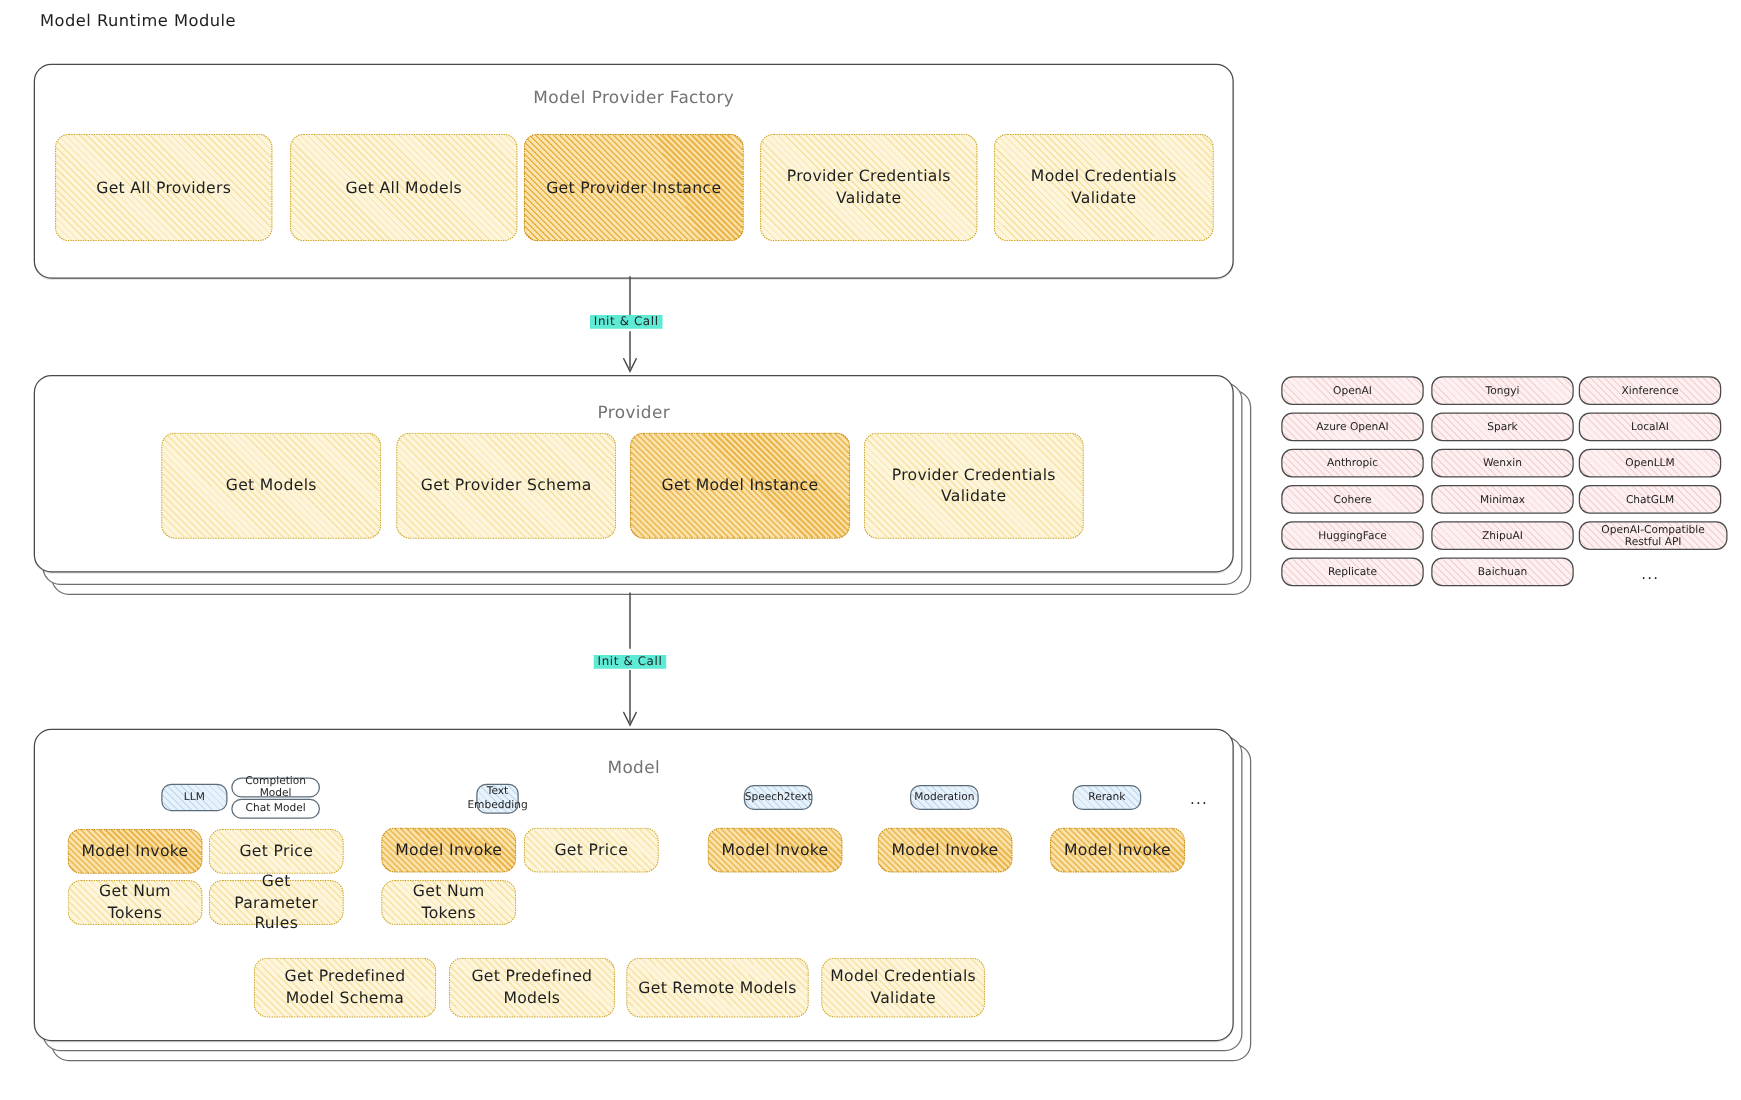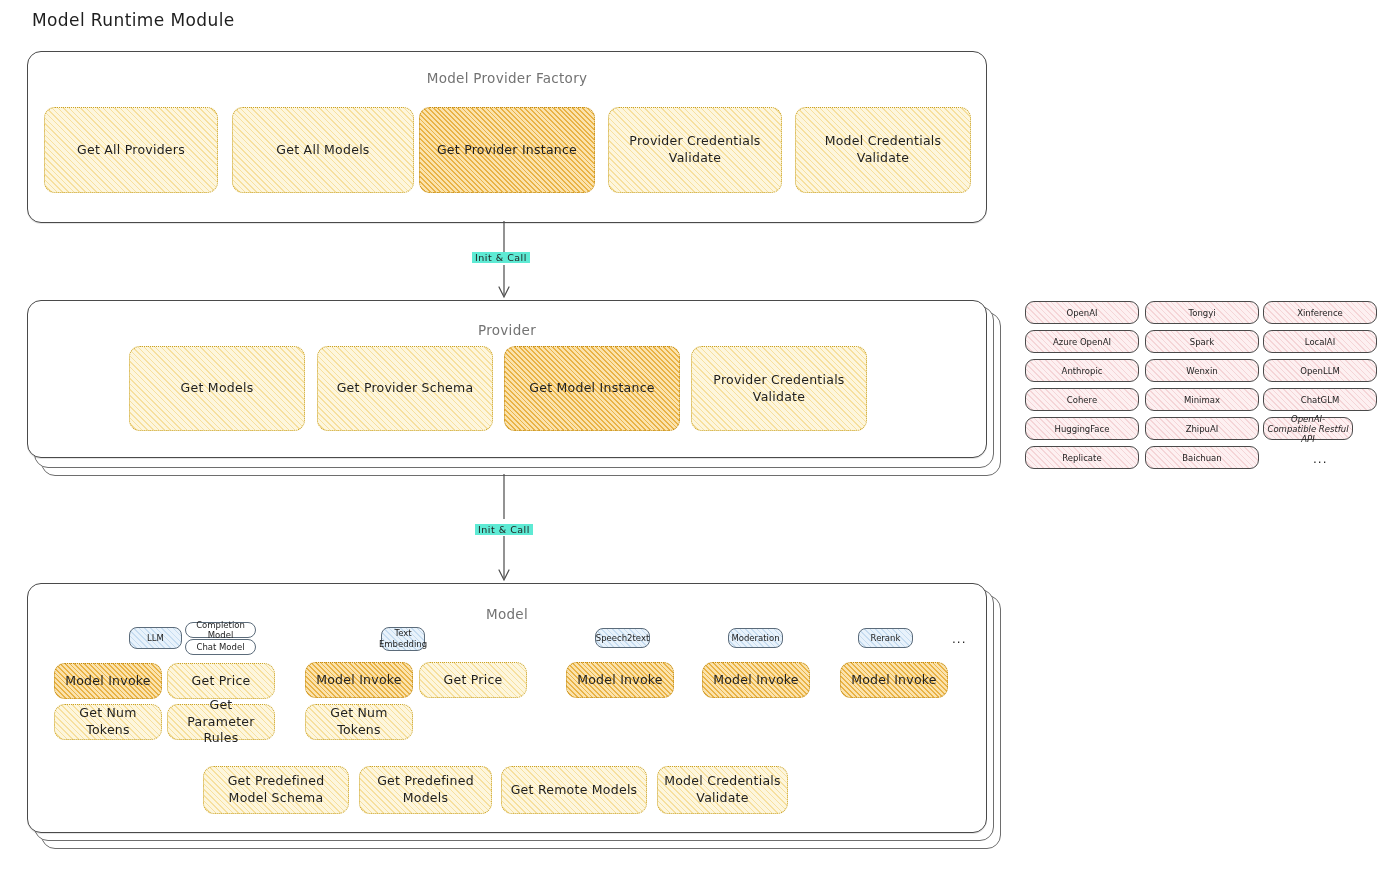--- a/index.html
+++ b/index.html
@@ -5,21 +5,21 @@
   html,body{margin:0;padding:0;background:#ffffff;}
   body{
     width:1393px;height:880px;position:relative;overflow:hidden;
     font-family:"DejaVu Sans","Liberation Sans",sans-serif;
     color:#1e1e1e;
   }
   .abs{position:absolute;}
 
   
   #page-title{
-    left:32px;top:10px;font-size:17px;letter-spacing:.4px;color:#1e1e1e;
+    left:32px;top:10px;font-size:13px;letter-spacing:.4px;color:#1e1e1e;
   }
 
   
   .container{
     border:1.3px solid #4a4a4a;border-radius:14px;background:#fff;
     box-shadow:0 1px 0 rgba(0,0,0,.10);
   }
   .stack-layer{
     border:1.2px solid #6e6e6e;border-radius:14px;background:#fff;
   }
@@ -130,21 +130,21 @@
 <div class="chip" style="left:1145px;top:330px;width:114px;height:23px;">Spark</div>
 <div class="chip" style="left:1145px;top:359px;width:114px;height:23px;">Wenxin</div>
 <div class="chip" style="left:1145px;top:388px;width:114px;height:23px;">Minimax</div>
 <div class="chip" style="left:1145px;top:417px;width:114px;height:23px;">ZhipuAI</div>
 <div class="chip" style="left:1145px;top:446px;width:114px;height:23px;">Baichuan</div>
 
 <div class="chip" style="left:1263px;top:301px;width:114px;height:23px;">Xinference</div>
 <div class="chip" style="left:1263px;top:330px;width:114px;height:23px;">LocalAI</div>
 <div class="chip" style="left:1263px;top:359px;width:114px;height:23px;">OpenLLM</div>
 <div class="chip" style="left:1263px;top:388px;width:114px;height:23px;">ChatGLM</div>
-<div class="chip" style="left:1263px;top:417px;width:90px;height:23px;font-style:italic;">OpenAI-Compatible Restful API</div>
+<div class="chip" style="left:1263px;top:417px;width:119px;height:23px;">OpenAI-Compatible Restful API</div>
 <div class="ellipsis" style="left:1313px;top:452px;">...</div>
 
 <svg class="arrow" style="left:494px;top:474px;width:20px;height:110px;" viewBox="0 0 20 110">
   <path d="M10 0 L10 45" stroke="#4a4a4a" stroke-width="1.2" fill="none"></path>
   <path d="M10 62 L10 104" stroke="#4a4a4a" stroke-width="1.2" fill="none"></path>
   <path d="M5 96 L10 106 L15 96" stroke="#4a4a4a" stroke-width="1.2" fill="none" stroke-linecap="round"></path>
 </svg>
 <div class="arrow-label" style="left:475px;top:524px;">Init &amp; Call</div>
 
 <div class="abs stack-layer" style="left:41px;top:595px;width:958px;height:252px;"></div>
@@ -155,21 +155,21 @@
 
 <div class="badge-blue" style="left:129px;top:627px;width:53px;height:22px;">LLM</div>
 <div class="badge-plain" style="left:185px;top:622px;width:71px;height:16px;">Completion Model</div>
 <div class="badge-plain" style="left:185px;top:639px;width:71px;height:16px;">Chat Model</div>
 
 <div class="box hi" style="left:54px;top:663px;width:108px;height:36px;">Model Invoke</div>
 <div class="box" style="left:167px;top:663px;width:108px;height:36px;">Get Price</div>
 <div class="box" style="left:54px;top:704px;width:108px;height:36px;">Get Num Tokens</div>
 <div class="box" style="left:167px;top:704px;width:108px;height:36px;">Get Parameter Rules</div>
 
-<div class="badge-blue" style="left:381px;top:627px;width:44px;height:24px;">Text Embedding</div>
+<div class="badge-blue" style="left:381px;top:627px;width:34px;height:24px;">Text Embedding</div>
 
 <div class="box hi" style="left:305px;top:662px;width:108px;height:36px;">Model Invoke</div>
 <div class="box" style="left:419px;top:662px;width:108px;height:36px;">Get Price</div>
 <div class="box" style="left:305px;top:704px;width:108px;height:36px;">Get Num Tokens</div>
 
 <div class="badge-blue" style="left:595px;top:628px;width:55px;height:20px;">Speech2text</div>
 <div class="box hi" style="left:566px;top:662px;width:108px;height:36px;">Model Invoke</div>
 
 <div class="badge-blue" style="left:728px;top:628px;width:55px;height:20px;">Moderation</div>
 <div class="box hi" style="left:702px;top:662px;width:108px;height:36px;">Model Invoke</div>

